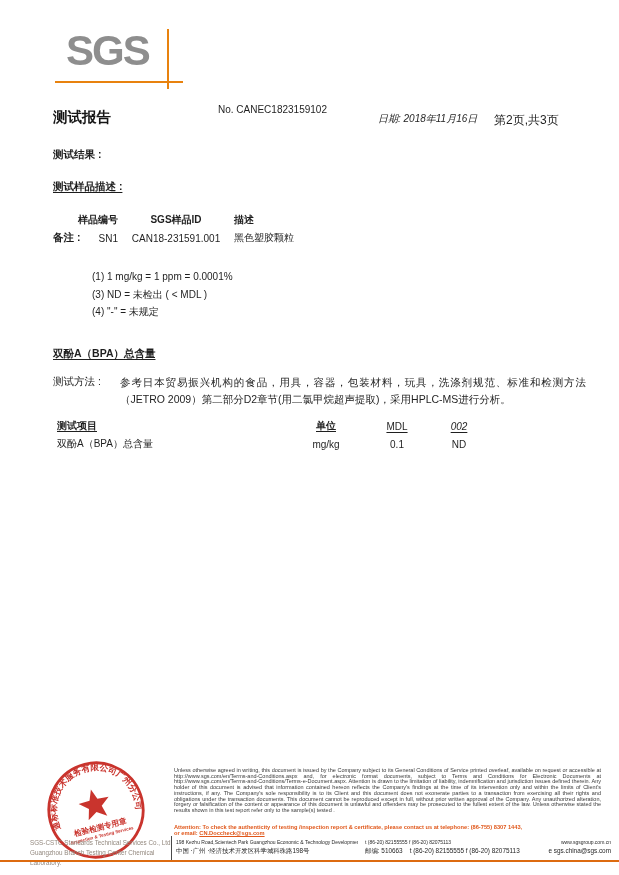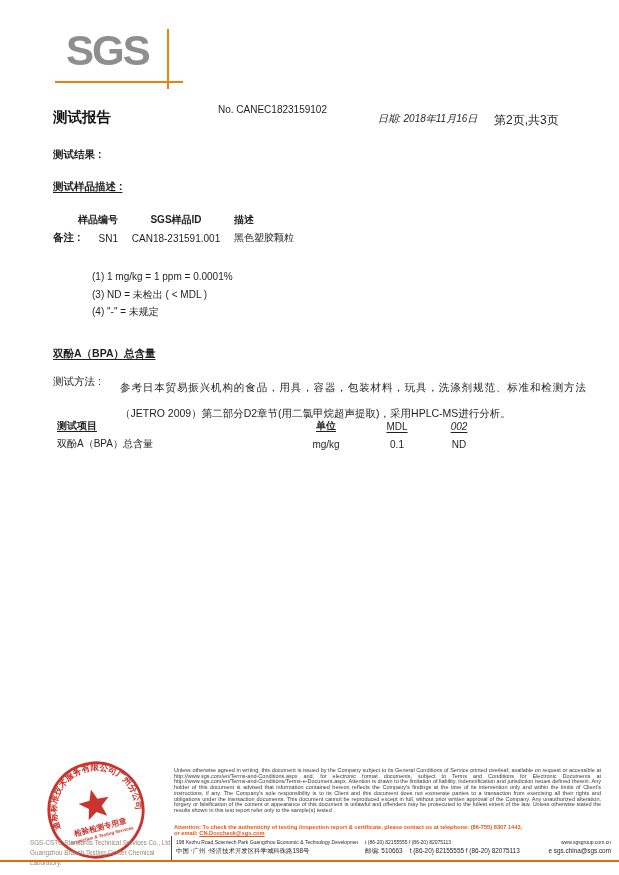--- a/index.html
+++ b/index.html
@@ -39,21 +39,21 @@
   table.sample-table .c2 { width: 104px; text-align: center; }
   table.sample-table .c3 { text-align: left; }
 
   .notes-heading { position: absolute; left: 53px; top: 231px; }
   .notes { position: absolute; left: 92px; top: 268px; font-size: 10px; line-height: 17.5px; }
 
   .bpa-heading { position: absolute; left: 53px; top: 347px; font-size: 10.5px; font-weight: bold;
                  text-decoration: underline; text-underline-offset: 2px; }
   .method-label { position: absolute; left: 53px; top: 375px; font-size: 10.5px; }
   .method-text { position: absolute; left: 120px; top: 374px; width: 466px; font-size: 10.5px;
-                 line-height: 26px; text-align: justify; }
+                 line-height: 17px; text-align: justify; }
 
   table.result-table { position: absolute; left: 53px; top: 417px; border-collapse: collapse; font-size: 10px; }
   table.result-table th, table.result-table td { padding: 2px 4px; font-weight: normal; }
   table.result-table th span { text-decoration: underline; text-underline-offset: 2px; }
   table.result-table .t1 { width: 238px; text-align: left; }
   table.result-table .t2 { width: 70px; text-align: center; }
   table.result-table .t3 { width: 72px; text-align: center; }
   table.result-table .t4 { width: 52px; text-align: center; }
   table.result-table th.t1 { font-weight: bold; }
   table.result-table th.t2 { font-weight: bold; text-align: center; }

